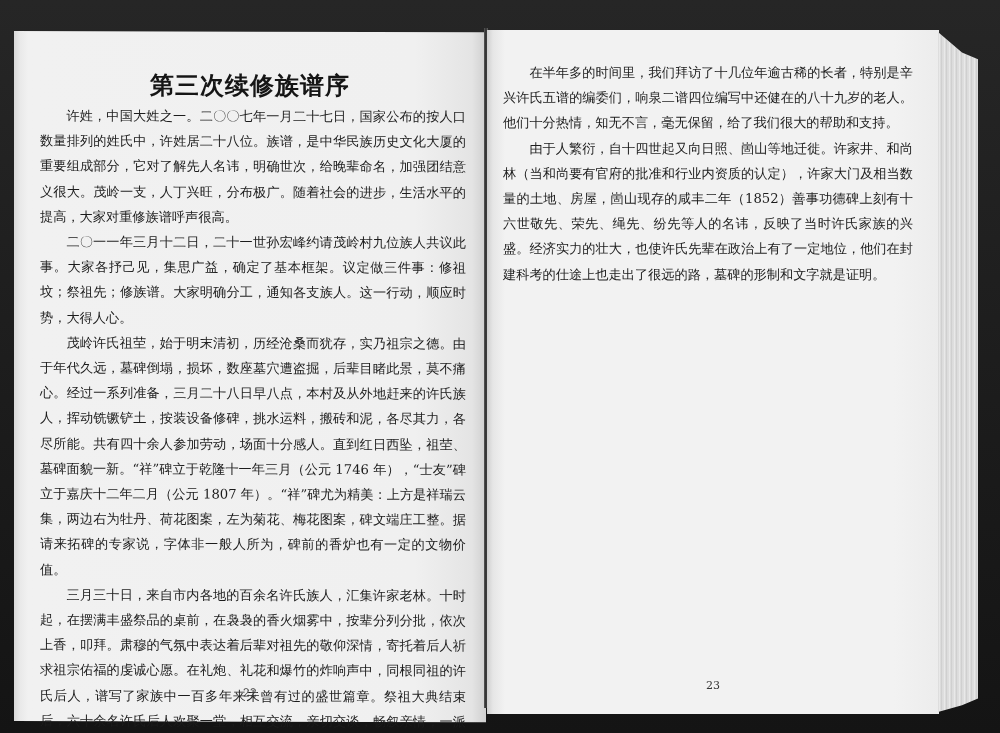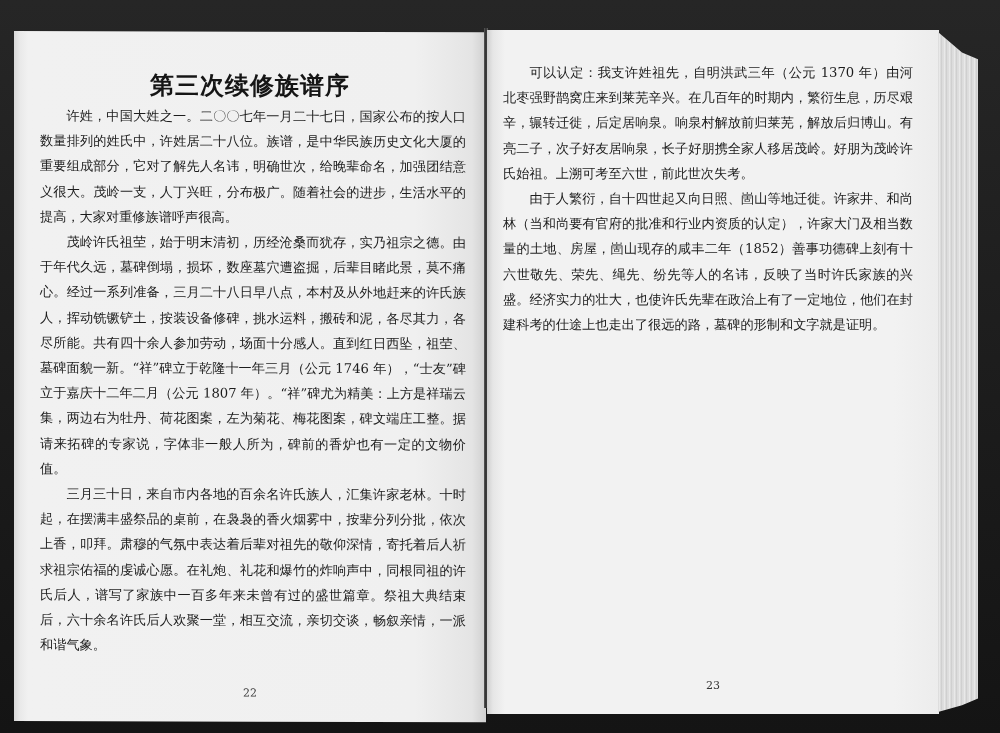--- a/index.html
+++ b/index.html
@@ -62,32 +62,33 @@
 </head>
 <body>
 
 <div class="backdrop"></div>
 
 <div class="book">
   <div class="page left">
     <div class="title">第三次续修族谱序</div>
     <div class="text-block">
       <p class="para">许姓，中国大姓之一。二〇〇七年一月二十七日，国家公布的按人口数量排列的姓氏中，许姓居二十八位。族谱，是中华民族历史文化大厦的重要组成部分，它对了解先人名讳，明确世次，给晚辈命名，加强团结意义很大。茂岭一支，人丁兴旺，分布极广。随着社会的进步，生活水平的提高，大家对重修族谱呼声很高。</p>
+      <p class="para">二〇一一年三月十二日，二十一世孙宏峰约请茂岭村九位族人共议此事。大家各抒己见，集思广益，确定了基本框架。议定做三件事：修祖坟；祭祖先；修族谱。大家明确分工，通知各支族人。这一行动，顺应时势，大得人心。</p>
       <p class="para">茂岭许氏祖茔，始于明末清初，历经沧桑而犹存，实乃祖宗之德。由于年代久远，墓碑倒塌，损坏，数座墓穴遭盗掘，后辈目睹此景，莫不痛心。经过一系列准备，三月二十八日早八点，本村及从外地赶来的许氏族人，挥动铣镢铲土，按装设备修碑，挑水运料，搬砖和泥，各尽其力，各尽所能。共有四十余人参加劳动，场面十分感人。直到红日西坠，祖茔、墓碑面貌一新。“祥”碑立于乾隆十一年三月（公元 1746 年），“士友”碑立于嘉庆十二年二月（公元 1807 年）。“祥”碑尤为精美：上方是祥瑞云集，两边右为牡丹、荷花图案，左为菊花、梅花图案，碑文端庄工整。据请来拓碑的专家说，字体非一般人所为，碑前的香炉也有一定的文物价值。</p>
       <p class="para">三月三十日，来自市内各地的百余名许氏族人，汇集许家老林。十时起，在摆满丰盛祭品的桌前，在袅袅的香火烟雾中，按辈分列分批，依次上香，叩拜。肃穆的气氛中表达着后辈对祖先的敬仰深情，寄托着后人祈求祖宗佑福的虔诚心愿。在礼炮、礼花和爆竹的炸响声中，同根同祖的许氏后人，谱写了家族中一百多年来未曾有过的盛世篇章。祭祖大典结束后，六十余名许氏后人欢聚一堂，相互交流，亲切交谈，畅叙亲情，一派和谐气象。</p>
 
     </div>
     <div class="page-number">22</div>
   </div>
 
   <div class="spine"></div>
 
   <div class="page right">
     <div class="text-block">
-      <p class="para">可以认定：我支许姓祖先，自明洪武三年（公元 1370 年）由河北枣强野鹊窝庄来到莱芜辛兴。在几百年的时期内，繁衍生息，历尽艰辛，辗转迁徙，后定居响泉。响泉村解放前归莱芜，解放后归博山。有亮二子，次子好友居响泉，长子好朋携全家人移居茂岭。好朋为茂岭许氏始祖。上溯可考至六世，前此世次失考。</p>
+      <p class="para">在半年多的时间里，我们拜访了十几位年逾古稀的长者，特别是辛兴许氏五谱的编委们，响泉二谱四位编写中还健在的八十九岁的老人。他们十分热情，知无不言，毫无保留，给了我们很大的帮助和支持。</p>
       <p class="para">由于人繁衍，自十四世起又向日照、崮山等地迁徙。许家井、和尚林（当和尚要有官府的批准和行业内资质的认定），许家大门及相当数量的土地、房屋，崮山现存的咸丰二年（1852）善事功德碑上刻有十六世敬先、荣先、绳先、纷先等人的名讳，反映了当时许氏家族的兴盛。经济实力的壮大，也使许氏先辈在政治上有了一定地位，他们在封建科考的仕途上也走出了很远的路，墓碑的形制和文字就是证明。</p>
 
     </div>
     <div class="page-number">23</div>
   </div>
 
   <div class="page-edges"></div>
 </div>
 
 </body></html>

